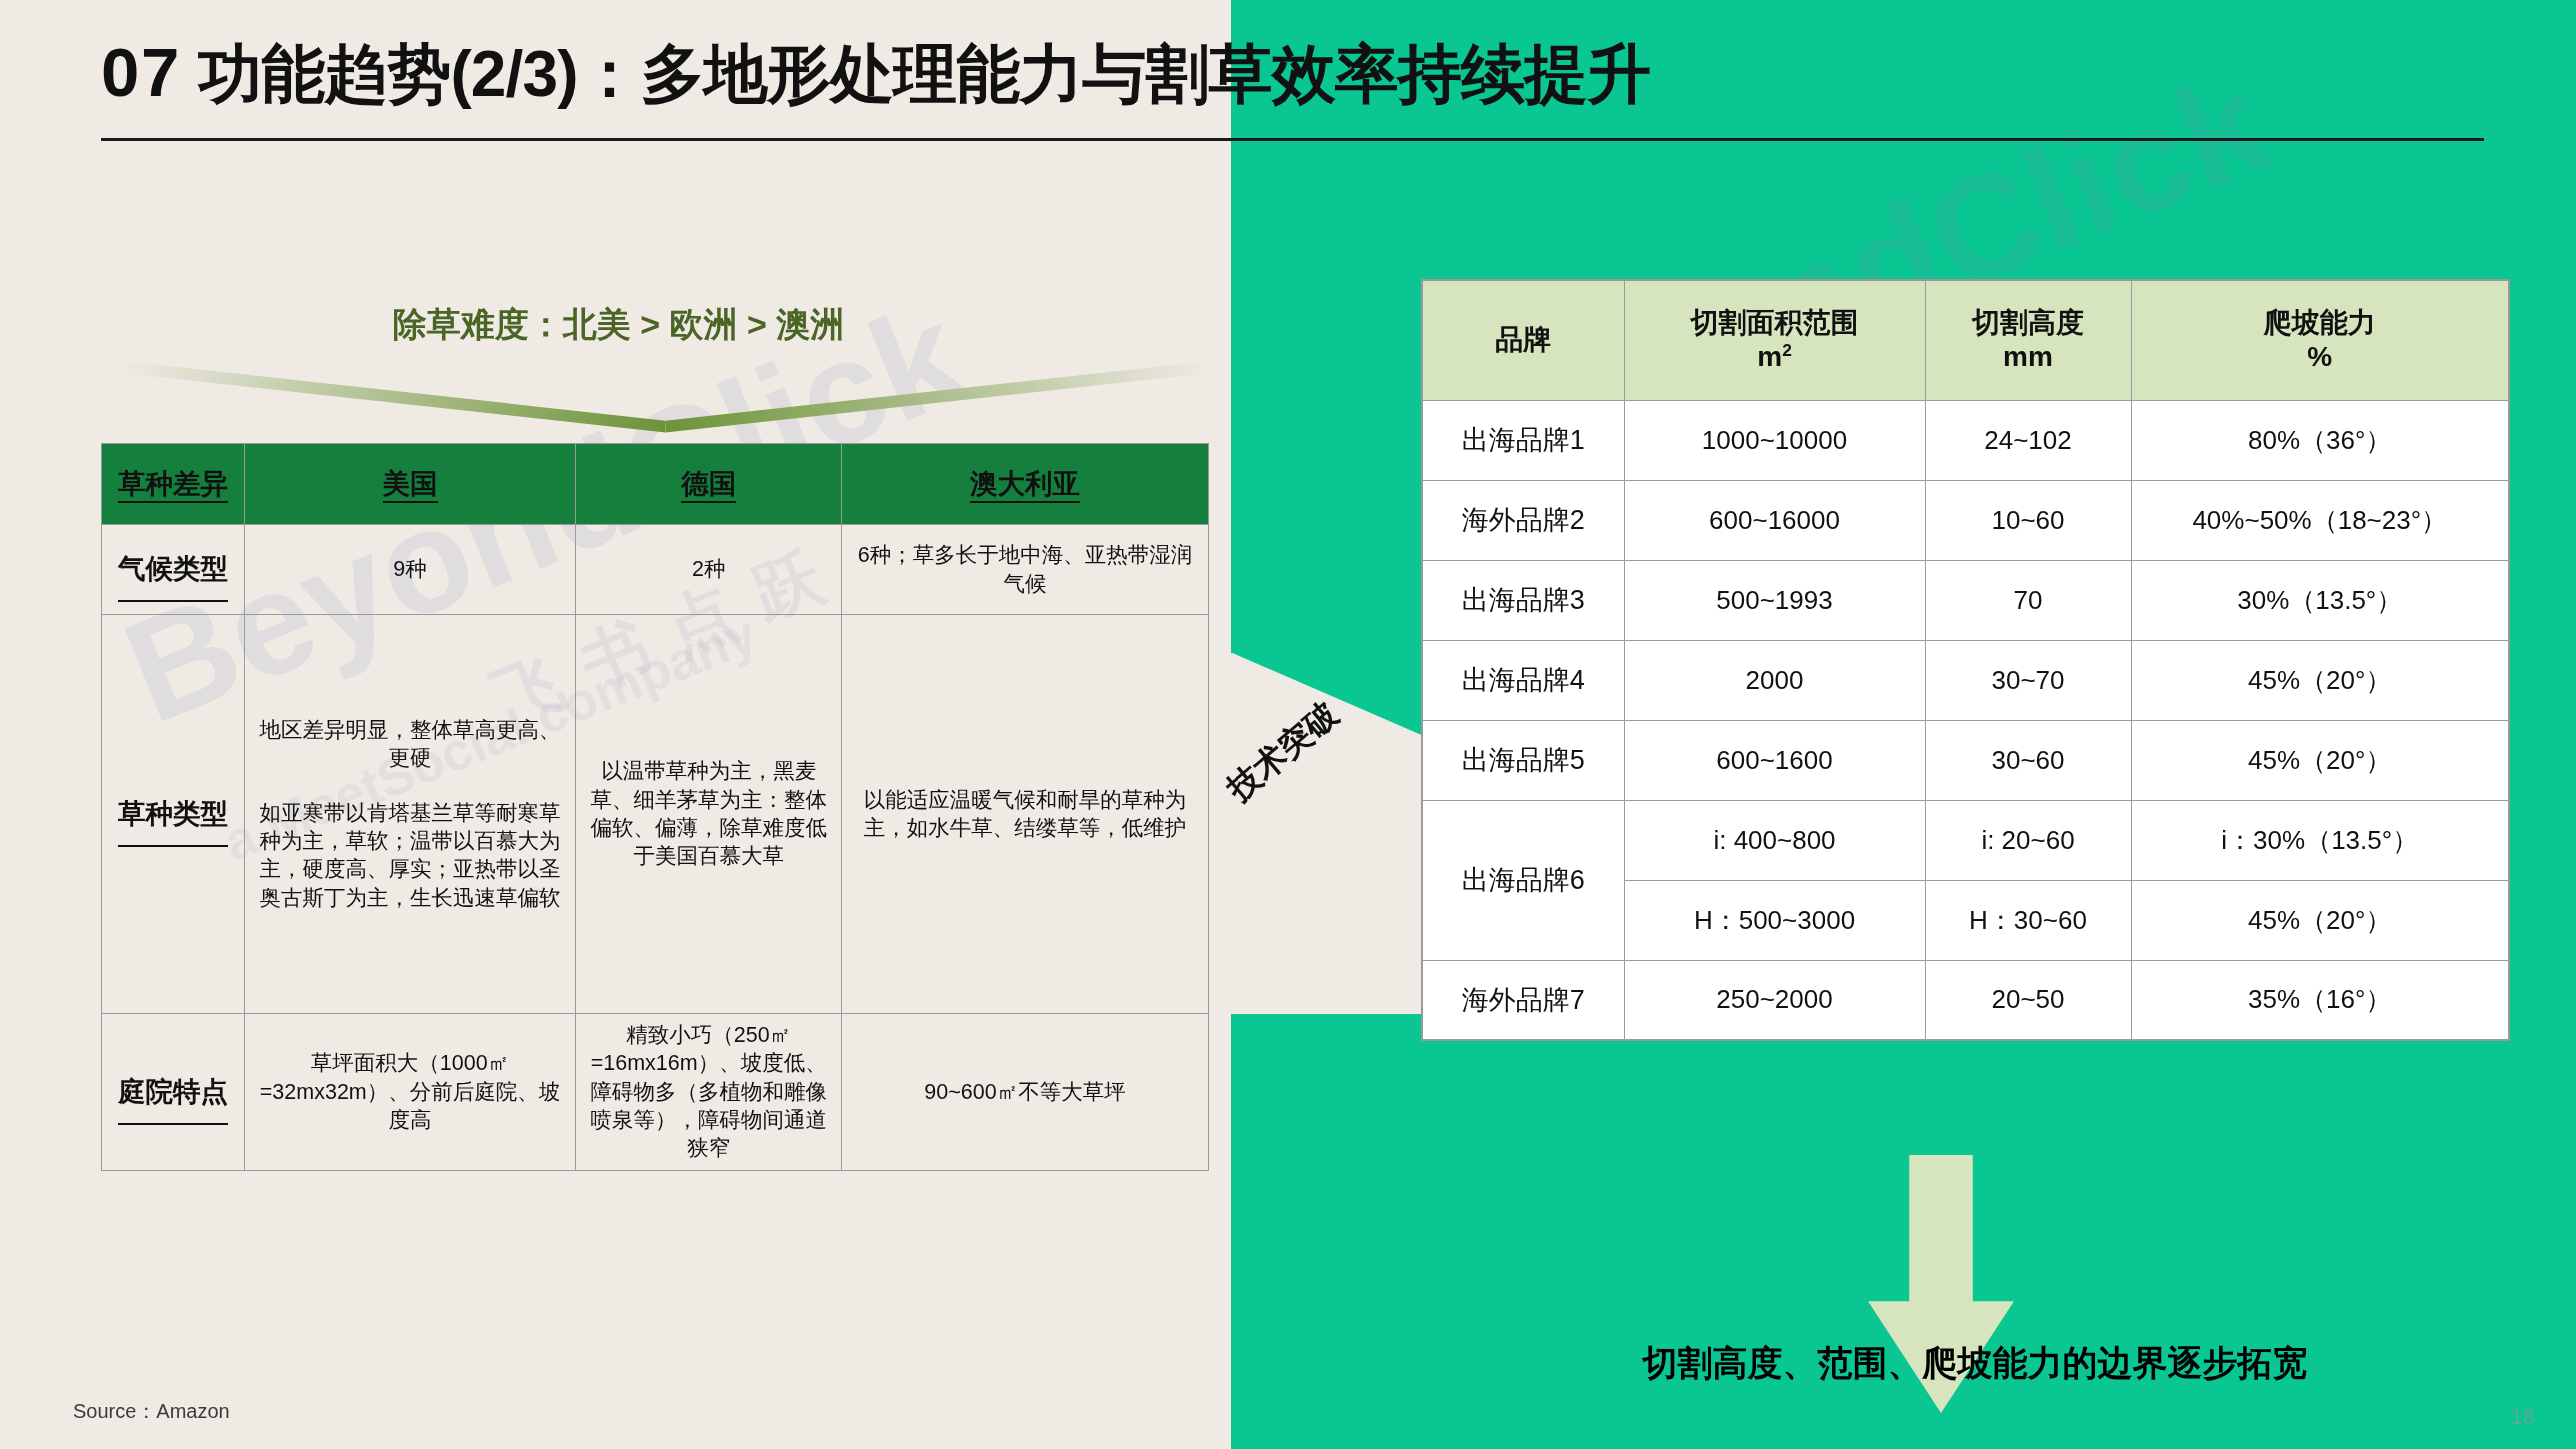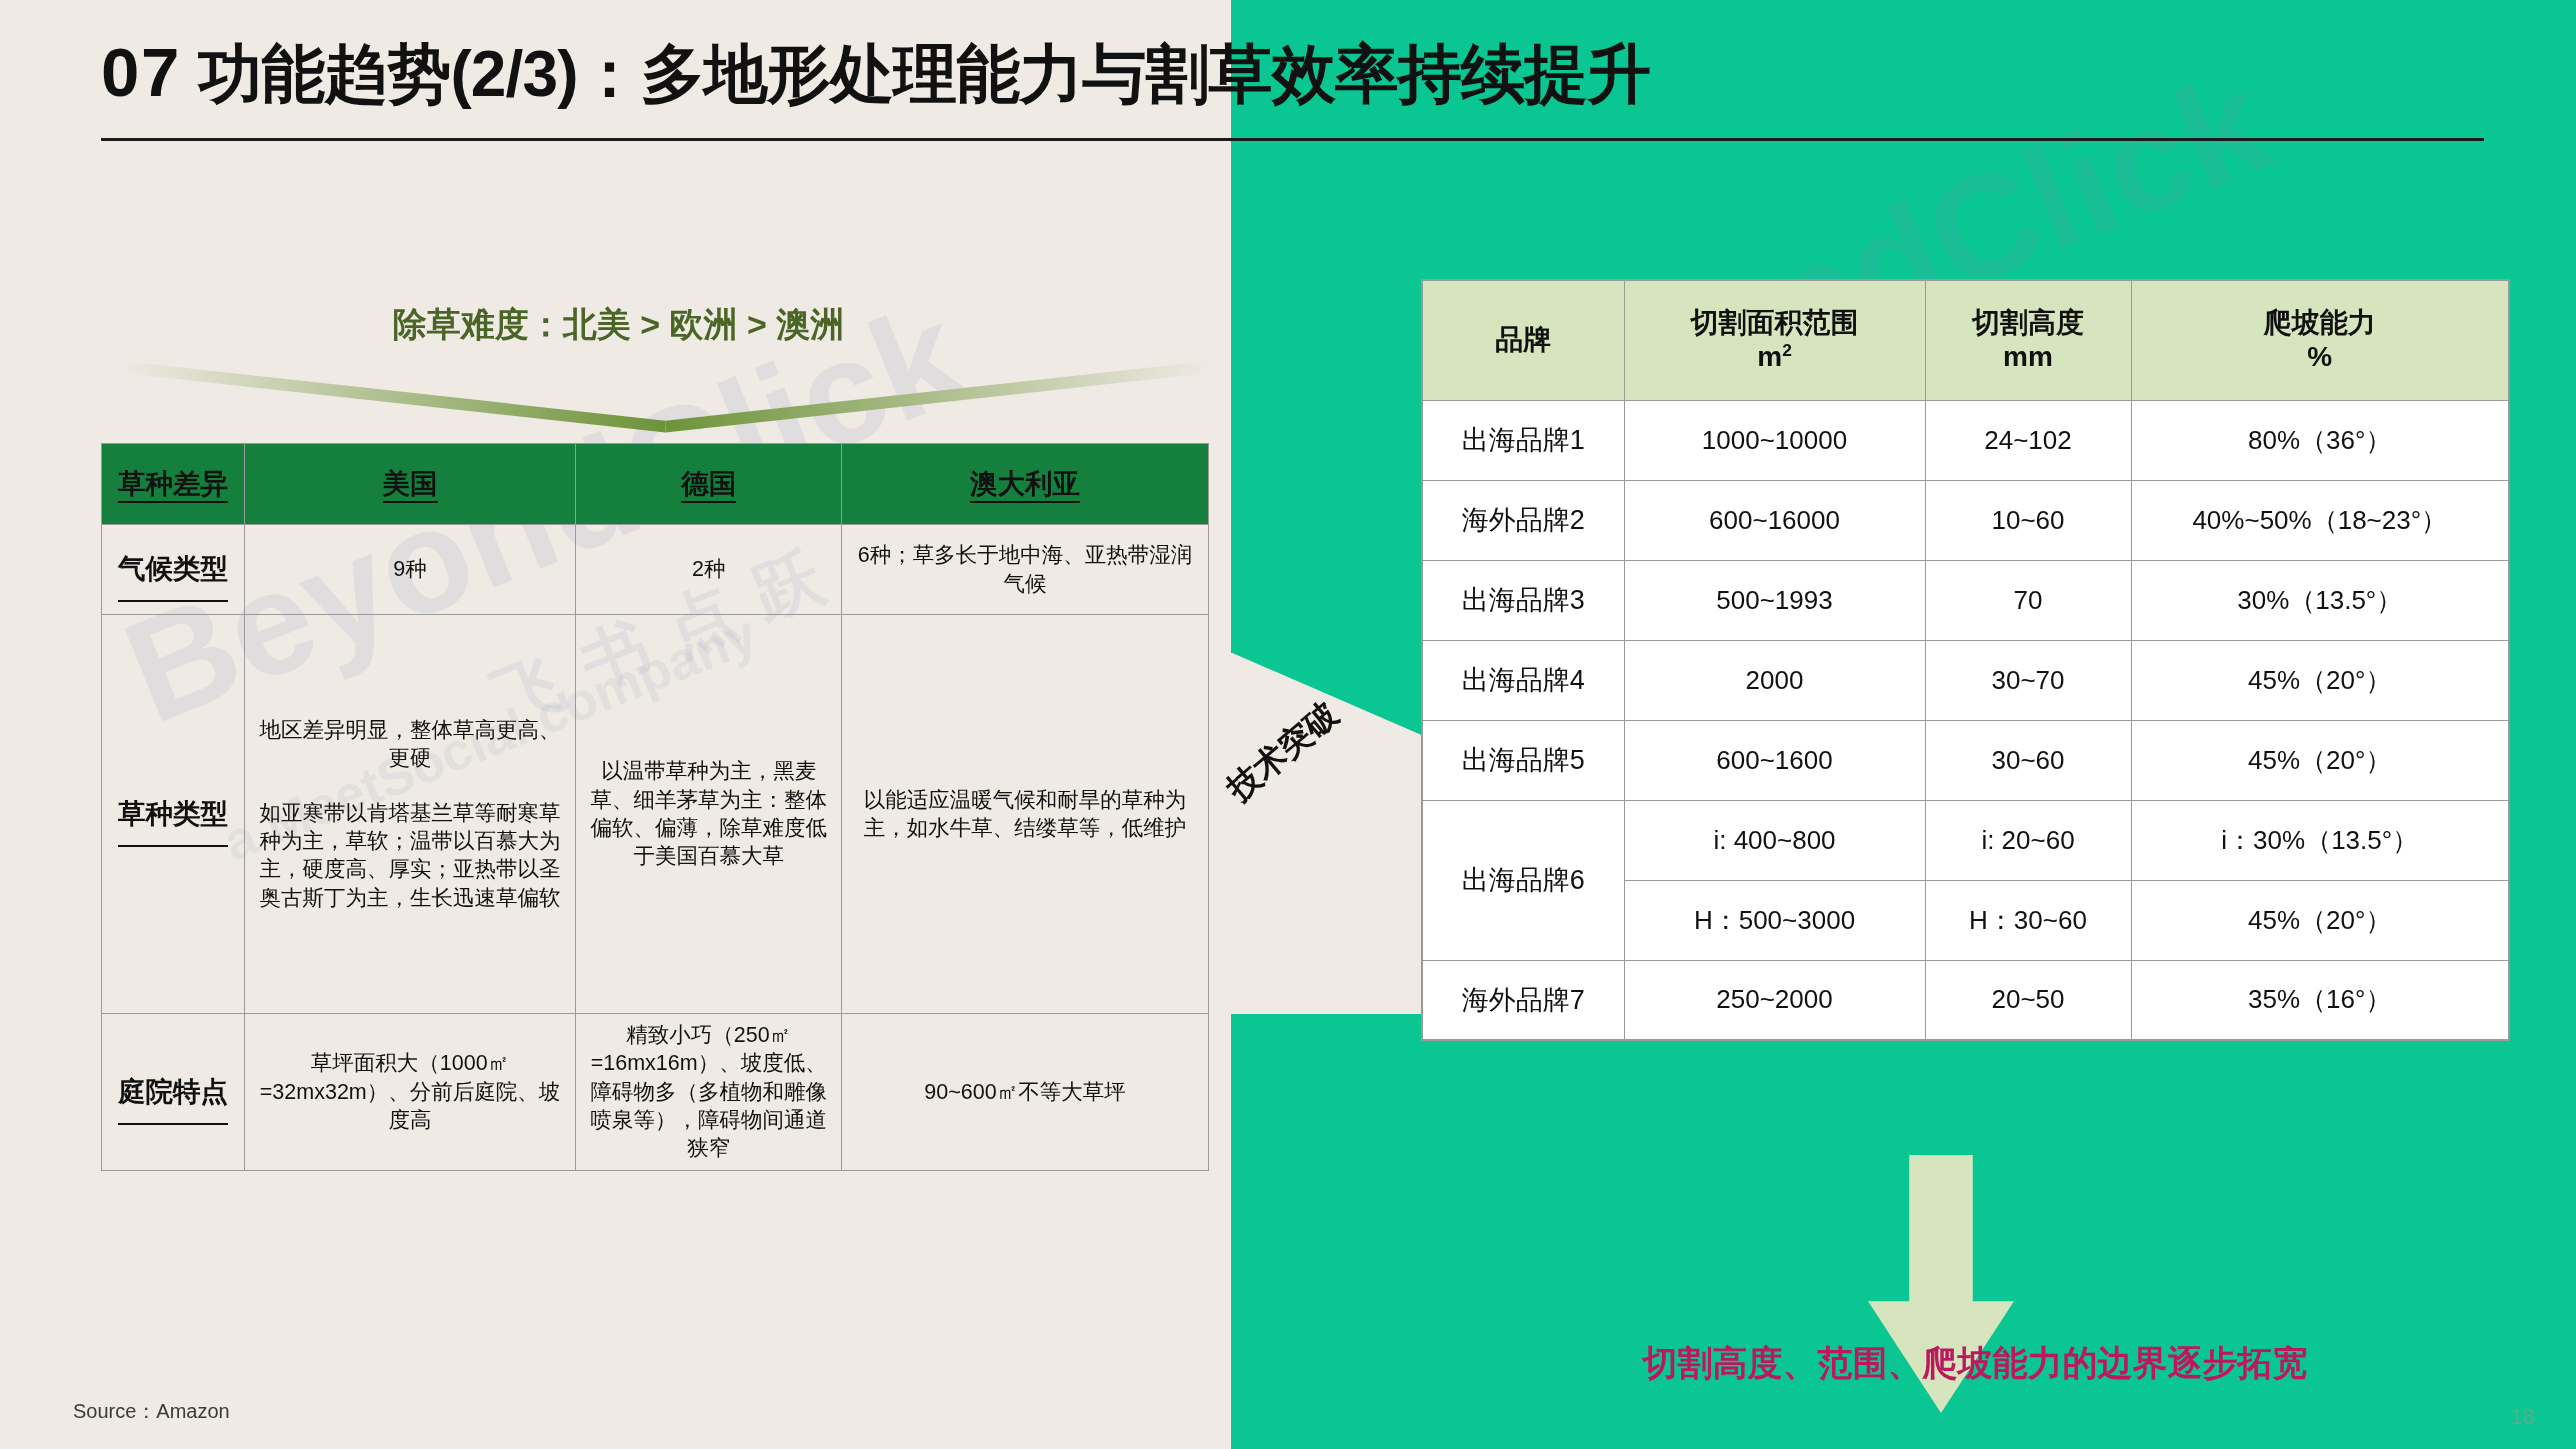--- a/index.html
+++ b/index.html
@@ -203,21 +203,21 @@
     position: absolute;
     left: 1868px; top: 1155px;
     width: 146px; height: 258px;
     z-index: 3;
   }
   .bottom-caption {
     position: absolute;
     left: 1460px; top: 1340px;
     width: 1030px;
     text-align: center;
-    color: #be185d;
+    color: #000000;
     font-size: 35px;
     font-weight: bold;
     white-space: nowrap;
     z-index: 5;
   }
 
   
   .source {
     position: absolute;
     left: 73px; top: 1398px;

